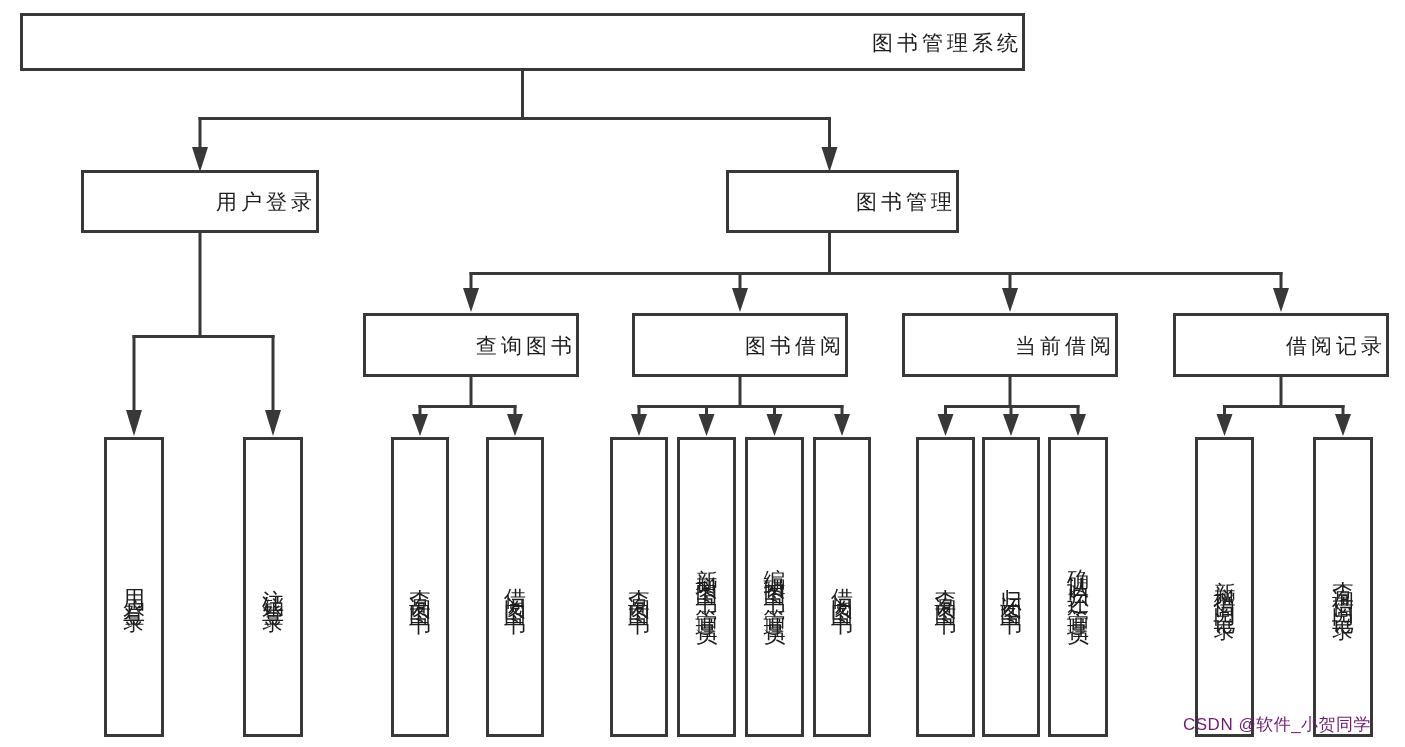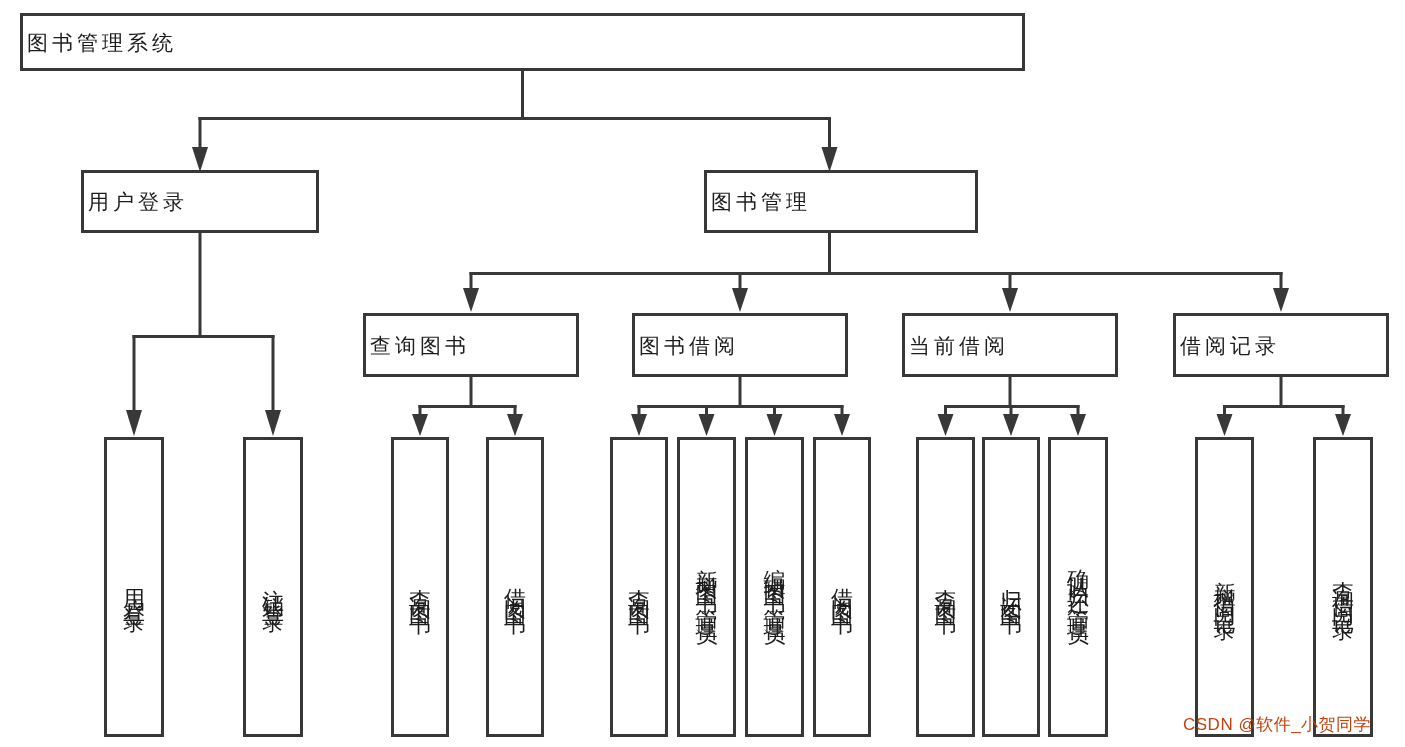--- a/index.html
+++ b/index.html
@@ -7,38 +7,38 @@
   body{
     width:1405px;height:747px;background:#ffffff;
     font-family:"Liberation Sans", sans-serif;
     overflow:hidden;
   }
   .canvas{position:relative;width:1405px;height:747px;background:#ffffff;}
   svg.connectors{position:absolute;left:0;top:0;z-index:1;}
   .hbox{
     position:absolute;box-sizing:border-box;z-index:2;
     border:3px solid #383838;background:#ffffff;
-    display:flex;align-items:center;justify-content:flex-start;
+    display:flex;align-items:center;justify-content:flex-end;
   }
   .hbox span{
     font-size:21px;letter-spacing:4px;color:#1d1d1d;line-height:1;
     white-space:nowrap;text-indent:4px;
   }
   .vbox{
     position:absolute;box-sizing:border-box;z-index:2;
     border:3px solid #383838;background:#ffffff;
     display:flex;align-items:center;justify-content:center;
   }
   .vbox span{
     writing-mode:vertical-rl;text-orientation:mixed;
     font-size:22px;letter-spacing:8px;line-height:1;color:#1d1d1d;
   }
   .watermark{
     position:absolute;z-index:3;left:1183px;top:713px;
-    color:#c2410c;font-size:17px;letter-spacing:0.5px;white-space:nowrap;
+    color:#701a75;font-size:17px;letter-spacing:0.5px;white-space:nowrap;
   }
 </style>
 </head>
 <body>
 
 <div class="canvas">
 
   <svg class="connectors" width="1405" height="747" viewBox="0 0 1405 747">
     <g stroke="#383838" stroke-width="3" fill="none">
 
@@ -103,21 +103,21 @@
     </g>
   </svg>
 
   <div class="hbox" style="left:20px;top:13px;width:1005px;height:58px">
     <span>图书管理系统</span>
   </div>
 
   <div class="hbox" style="left:81px;top:170px;width:238px;height:63px">
     <span>用户登录</span>
   </div>
-  <div class="hbox" style="left:704px;top:170px;width:274px;height:63px">
+  <div class="hbox" style="left:726px;top:170px;width:233px;height:63px">
     <span>图书管理</span>
   </div>
 
   <div class="hbox" style="left:363px;top:313px;width:216px;height:64px">
     <span>查询图书</span>
   </div>
   <div class="hbox" style="left:632px;top:313px;width:216px;height:64px">
     <span>图书借阅</span>
   </div>
   <div class="hbox" style="left:902px;top:313px;width:216px;height:64px">

